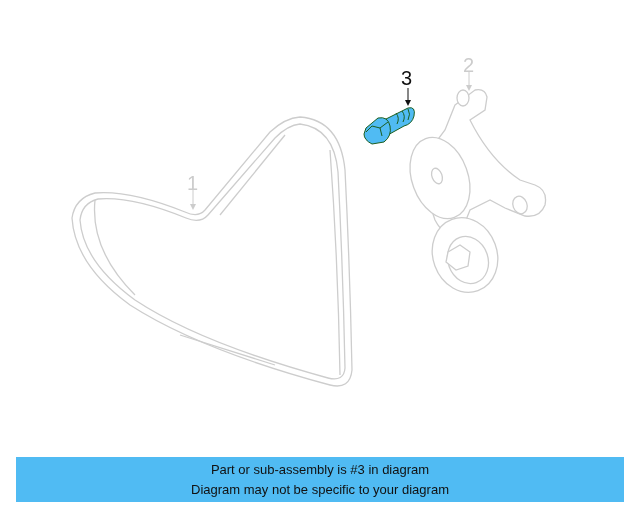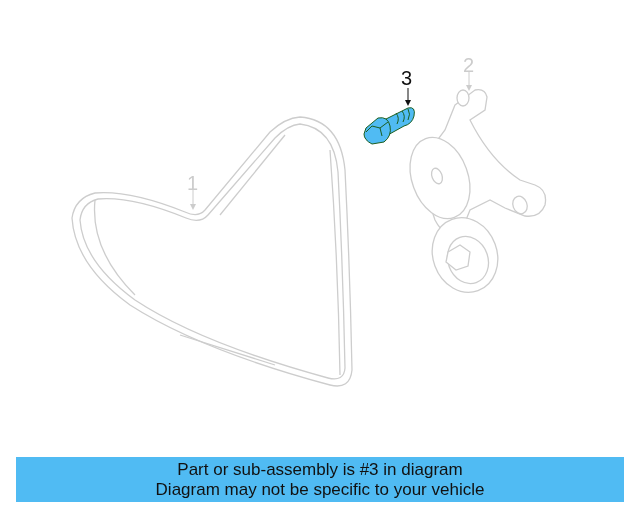--- a/index.html
+++ b/index.html
@@ -1,18 +1,18 @@
 <!DOCTYPE html>
 <html><head>
 <meta charset="utf-8">
 <style>
   html, body { margin:0; padding:0; background:#ffffff; }
   body { width:640px; height:512px; position:relative; overflow:hidden; font-family:"Liberation Sans", sans-serif; }
   #diagram { position:absolute; left:0; top:0; width:640px; height:512px; }
-  .banner { position:absolute; left:16px; top:457px; width:608px; height:45px; background:#50bbf3; color:#111; text-align:center; font-size:17px; line-height:20px; padding-top:3px; box-sizing:border-box; }
+  .banner { position:absolute; left:16px; top:457px; width:608px; height:45px; background:#50bbf3; color:#111; text-align:center; font-size:13px; line-height:20px; padding-top:3px; box-sizing:border-box; }
 </style>
 </head>
 <body>
 
 <svg id="diagram" viewBox="0 0 640 512" xmlns="http://www.w3.org/2000/svg">
 
   <g fill="none" stroke="#cdcdcd" stroke-width="1.3">
     <path d="M95 193 Q75 198 72 218 Q75 265 130 305 Q200 350 330 385 Q350 390 352 370 Q350 270 345 170 Q340 120 300 117 Q285 118 270 132 L205 210 Q198 218 185 212 Q130 190 95 193 Z"></path>
     <path d="M98 199 Q82 203 80 220 Q83 262 135 300 Q200 343 328 378 Q344 382 345 368 Q343 270 338 172 Q334 128 300 124 Q288 125 275 138 L208 215 Q200 224 186 218 Q132 196 98 199 Z"></path>
     <path d="M95 200 Q90 250 135 295"></path>
@@ -53,14 +53,14 @@
 
   <g>
     <text x="401" y="85" font-family="Liberation Sans, sans-serif" font-size="20" fill="#111111">3</text>
     <line x1="408" y1="88" x2="408" y2="104" stroke="#111" stroke-width="1"></line>
     <polygon points="405,100 411,100 408,106" fill="#111"></polygon>
   </g>
 </svg>
 
 <div class="banner">
   <div>Part or sub-assembly is #3 in diagram</div>
-  <div>Diagram may not be specific to your vehicle</div>
+  <div>Diagram may not be specific to your diagram</div>
 </div>
 
 </body></html>

